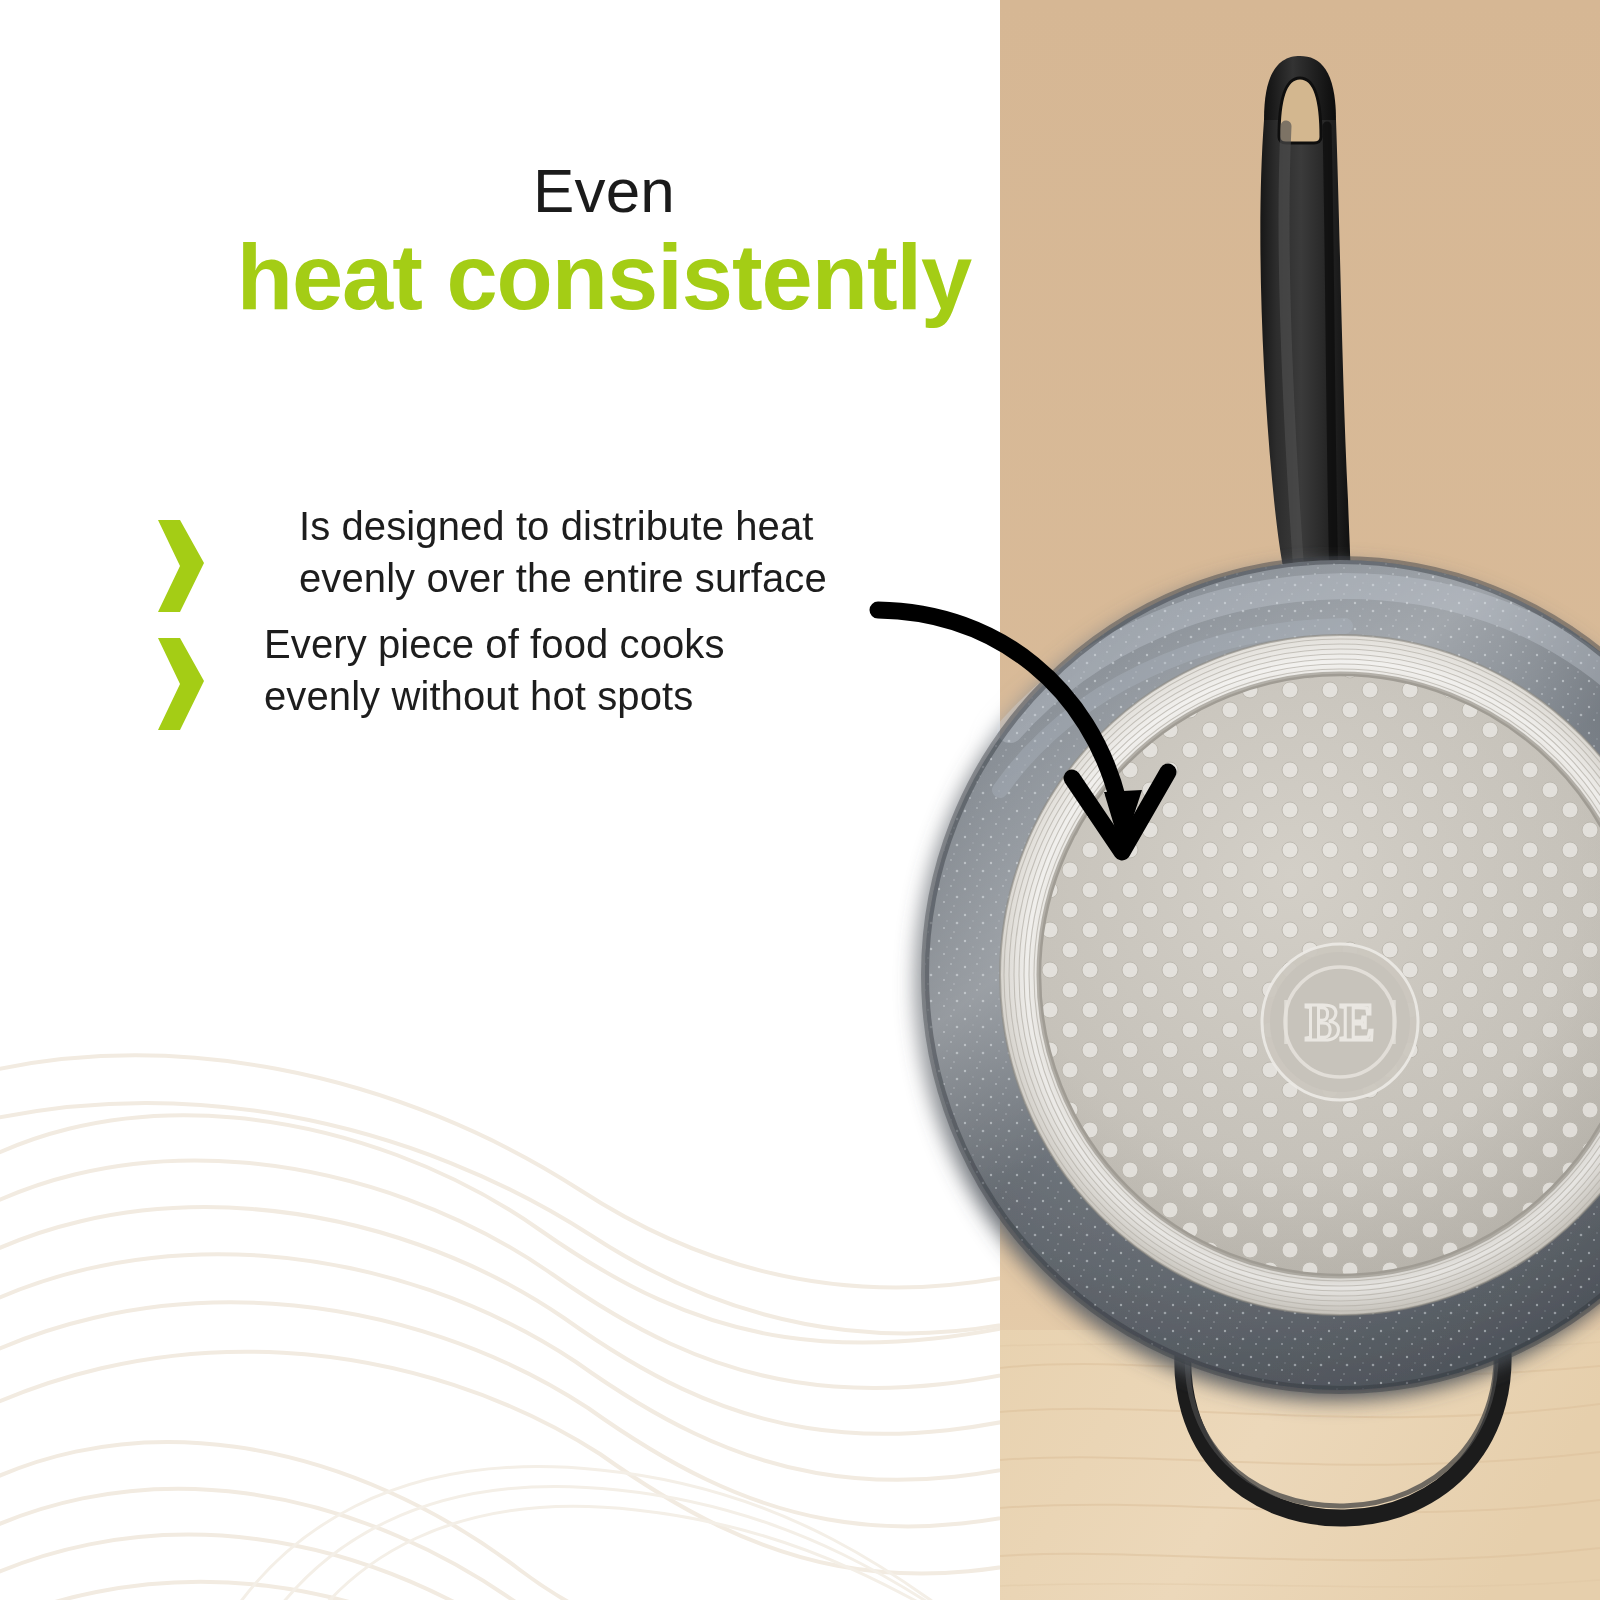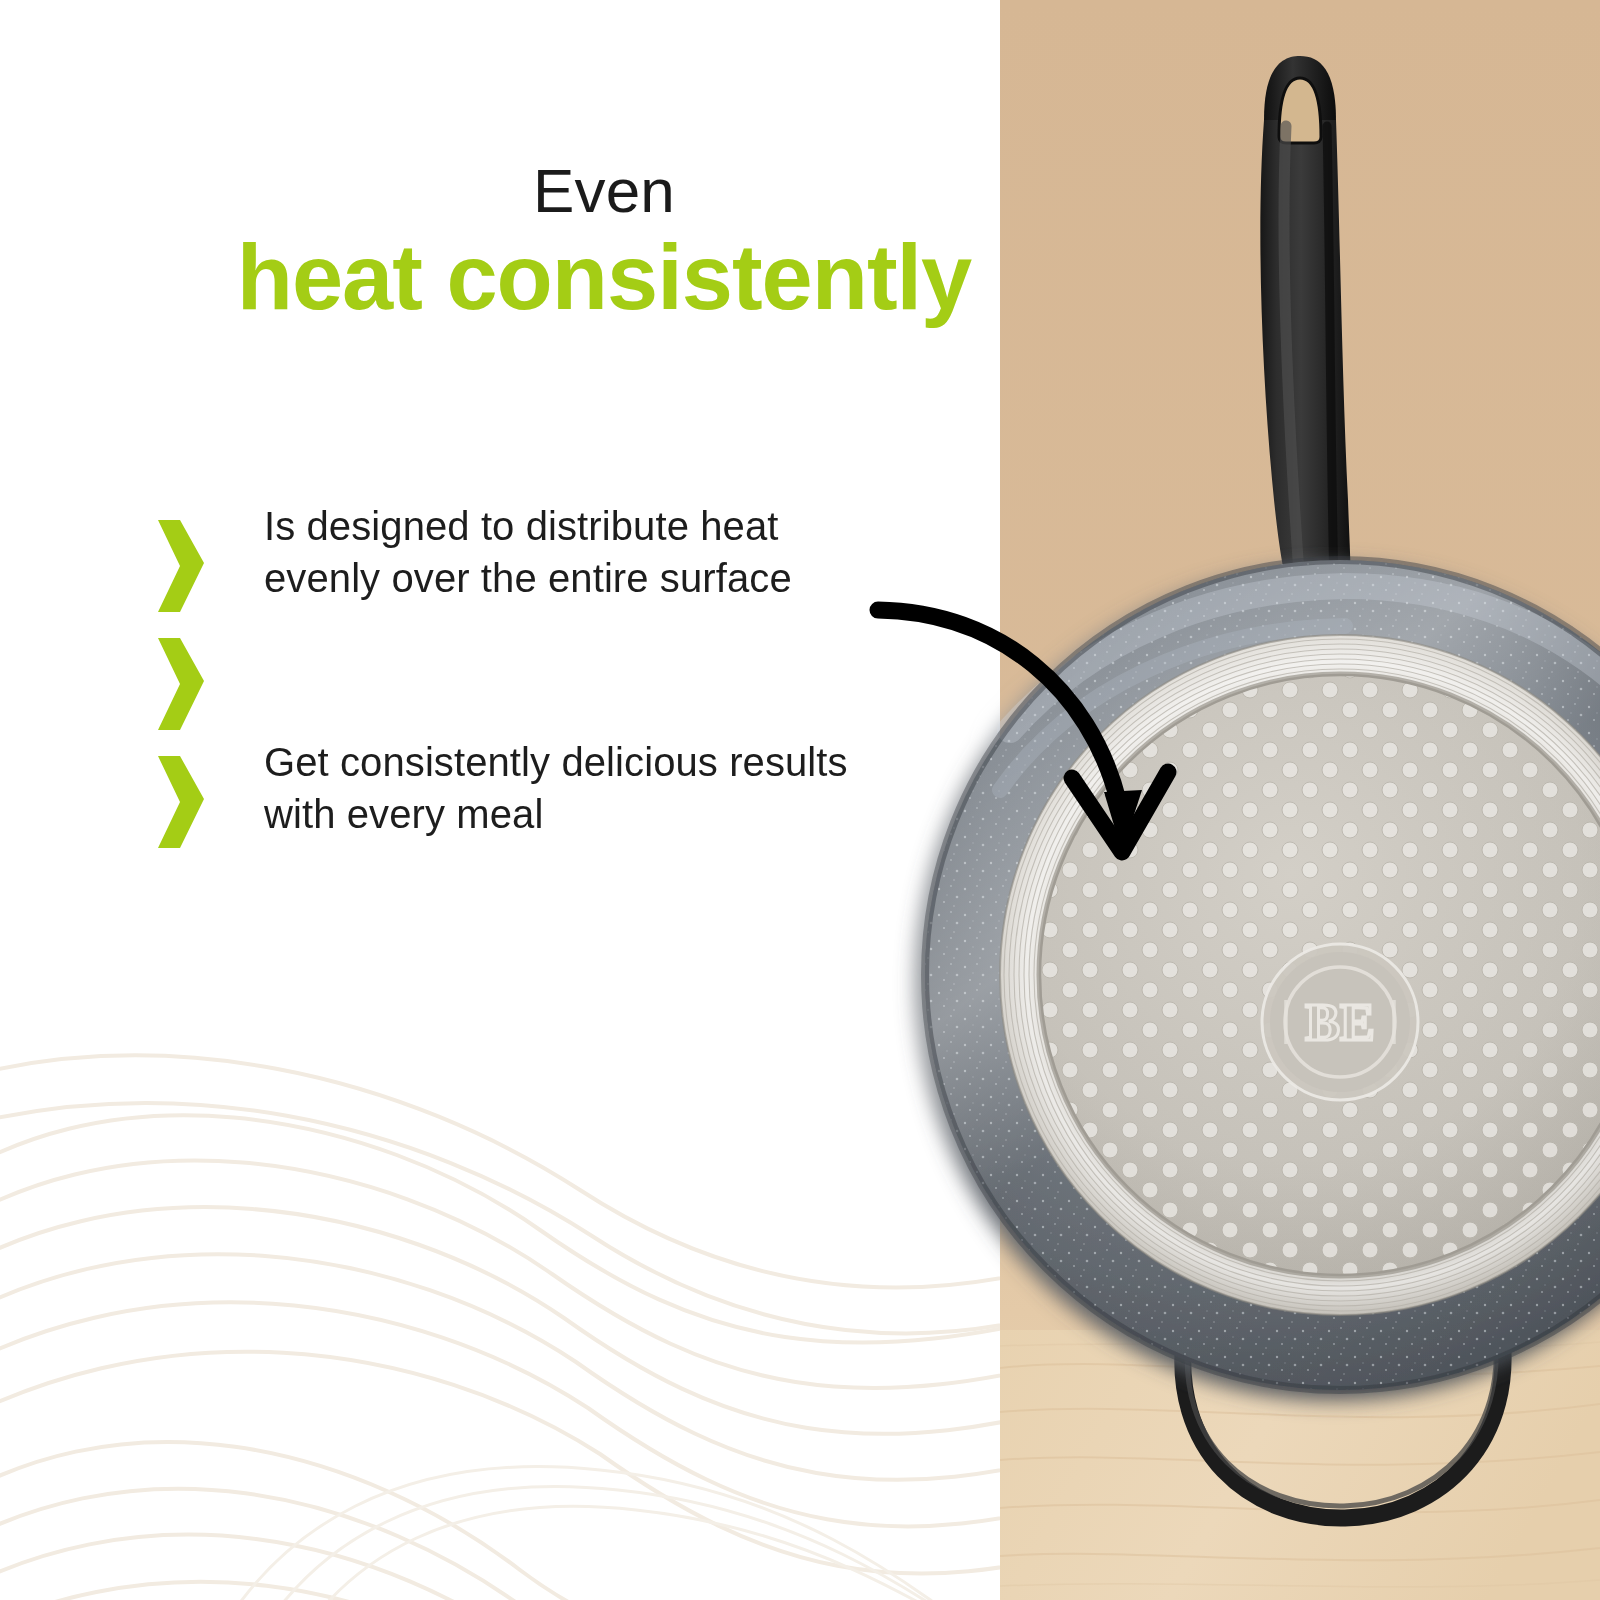--- a/index.html
+++ b/index.html
@@ -17,21 +17,21 @@
   .headline{position:absolute;left:0;top:160px;width:1208px;text-align:center;}
   .headline .line1{font-size:62px;font-weight:300;color:#1b1b1b;letter-spacing:.2px;
                    line-height:1.0;display:block;}
   .headline .line2{font-size:92px;font-weight:700;color:#a4cd15;letter-spacing:-1px;
                    line-height:1.08;display:block;margin-top:6px;}
 
   
   .bullets{position:absolute;left:150px;top:500px;width:700px;}
   .bullet{position:relative;display:flex;align-items:flex-start;}
   .bullet + .bullet{margin-top:0;}
-  .b1{margin-top:0;}
+  .b1{margin-top:0;gap:35px;}
   .b2{margin-top:160px;}
   .b3{margin-top:152px;}
   .chev{flex:0 0 60px;width:60px;height:104px;margin-top:14px;}
   .btext{font-size:40px;font-weight:300;color:#1d1d1d;line-height:1.30;
          padding-left:54px;letter-spacing:.1px;}
 
   
   .right-panel{position:absolute;left:1000px;top:0;width:600px;height:1600px;overflow:hidden;}
   .rp-svg{position:absolute;left:0;top:0;}
 
@@ -115,28 +115,23 @@
         <svg class="chev" viewBox="0 0 60 104">
           <path d="M8 6 L30 6 L54 49 L30 98 L8 98 L30 52 Z" fill="#a4cd15"></path>
         </svg>
         <div class="btext">Is designed to distribute heat evenly over the entire surface</div>
       </div>
 
       <div class="bullet b2">
         <svg class="chev" viewBox="0 0 60 104">
           <path d="M8 6 L30 6 L54 49 L30 98 L8 98 L30 52 Z" fill="#a4cd15"></path>
         </svg>
+        <div class="btext">Every piece of food cooks evenly without hot spots</div>
       </div>
 
-      <div class="bullet b3">
-        <svg class="chev" viewBox="0 0 60 104">
-          <path d="M8 6 L30 6 L54 49 L30 98 L8 98 L30 52 Z" fill="#a4cd15"></path>
-        </svg>
-        <div class="btext">Get consistently delicious results with every meal</div>
-      </div>
 
     </div>
   </div>
 
   <div class="pan-layer">
     <svg class="pan-svg" width="1600" height="1600" viewBox="0 0 1600 1600">
       <defs>
 
         <linearGradient id="hdlG" x1="0" y1="0" x2="1" y2="0">
           <stop offset="0" stop-color="#171717"></stop>

